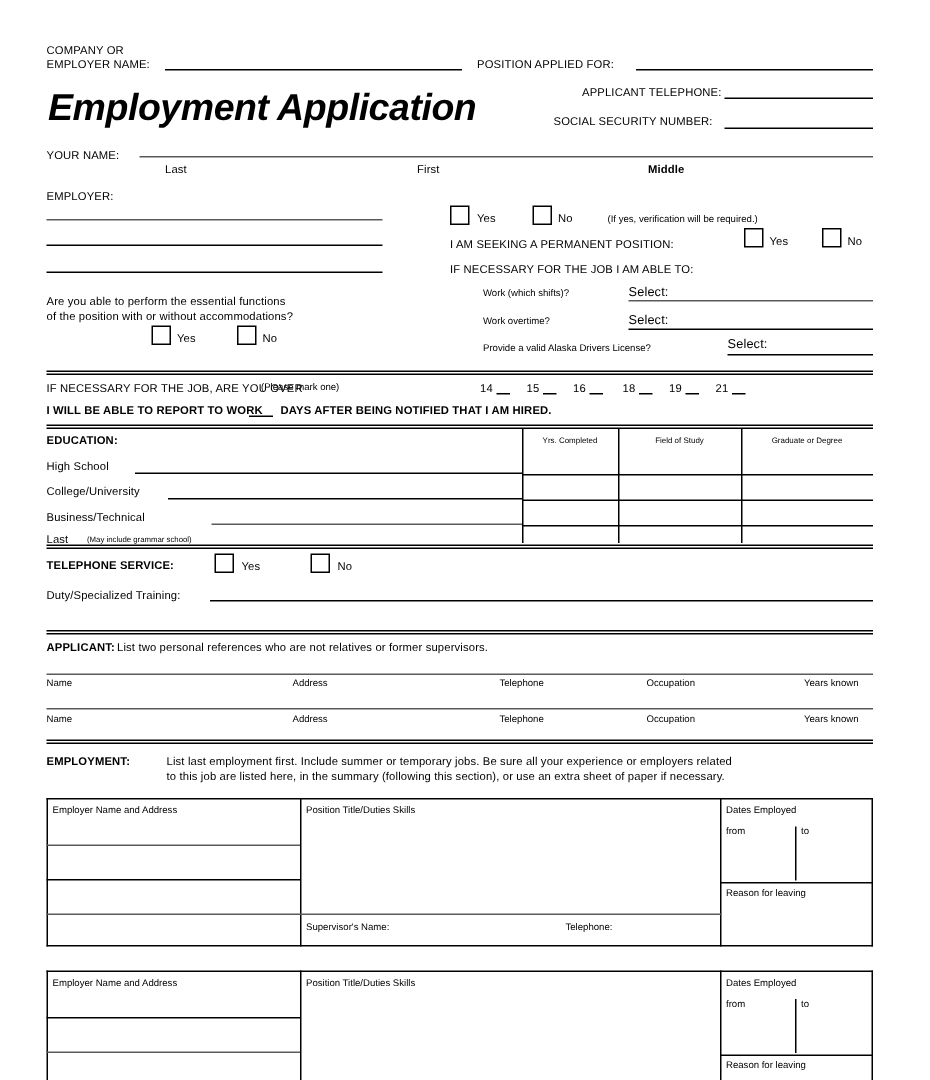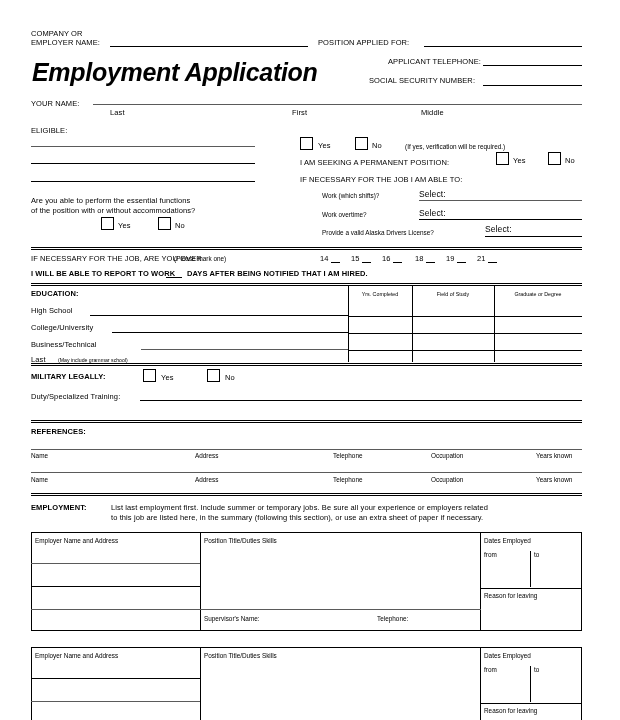--- a/index.html
+++ b/index.html
@@ -69,24 +69,24 @@
 
   <div class="abs lbl" style="left:388px; top:57px;">APPLICANT TELEPHONE:</div>
   <div class="abs rule" style="left:483px; top:65px; width:99px;"></div>
 
   <div class="abs lbl" style="left:369px; top:76px;">SOCIAL SECURITY NUMBER:</div>
   <div class="abs rule" style="left:483px; top:85px; width:99px;"></div>
 
   <div class="abs lbl" style="left:31px; top:99px;">YOUR NAME:</div>
   <div class="abs rule-grey" style="left:93px; top:104px; width:489px;"></div>
   <div class="abs lbl" style="left:110px; top:108px;">Last</div>
-  <div class="abs lbl" style="left:292px; top:108px;text-align:right;">First</div>
-  <div class="abs lbl" style="left:421px; top:108px;">Middle</div>
-
-  <div class="abs lbl" style="left:31px; top:126px;">ELIGIBLE:</div>
+  <div class="abs lbl" style="left:278px; top:108px;text-align:right;">First</div>
+  <div class="abs lbl" style="left:432px; top:108px;font-weight:bold;">Middle</div>
+
+  <div class="abs lbl" style="left:31px; top:126px;">EMPLOYER:</div>
   <div class="abs rule-grey" style="left:31px; top:146px; width:224px;"></div>
   <div class="abs rule" style="left:31px; top:163px; width:224px;"></div>
   <div class="abs rule" style="left:31px; top:181px; width:224px;"></div>
 
   <div class="abs lbl" style="left:31px; top:196px;">Are you able to perform the essential functions</div>
   <div class="abs lbl" style="left:31px; top:206px;">of the position with or without accommodations?</div>
   <div class="abs cbox" style="left:101px; top:217px; width:13px; height:13px;"></div>
   <div class="abs lbl" style="left:118px; top:221px;">Yes</div>
   <div class="abs cbox" style="left:158px; top:217px; width:13px; height:13px;"></div>
   <div class="abs lbl" style="left:175px; top:221px;">No</div>
@@ -164,33 +164,34 @@
   <div class="abs lbl" style="left:31px; top:340px;">Business/Technical</div>
   <div class="abs rule-grey" style="left:141px; top:349px; width:207px;"></div>
   <div class="abs rule" style="left:348px; top:350px; width:234px;"></div>
 
   <div class="abs lbl" style="left:31px; top:355px;">Last</div>
   <div class="abs lbl-xs" style="left:58px; top:357px;">(May include grammar school)</div>
 
   <div class="abs rule" style="left:31px; top:363px; width:551px;"></div>
   <div class="abs rule" style="left:31px; top:365px; width:551px;"></div>
 
-  <div class="abs lbl bold" style="left:31px; top:372px;">MILITARY LEGALLY:</div>
+  <div class="abs lbl bold" style="left:31px; top:372px;">TELEPHONE SERVICE:</div>
   <div class="abs cbox" style="left:143px; top:369px; width:13px; height:13px;"></div>
   <div class="abs lbl" style="left:161px; top:373px;">Yes</div>
   <div class="abs cbox" style="left:207px; top:369px; width:13px; height:13px;"></div>
   <div class="abs lbl" style="left:225px; top:373px;">No</div>
 
   <div class="abs lbl" style="left:31px; top:392px;">Duty/Specialized Training:</div>
   <div class="abs rule" style="left:140px; top:400px; width:442px;"></div>
 
   <div class="abs rule" style="left:31px; top:420px; width:551px;"></div>
   <div class="abs rule" style="left:31px; top:422px; width:551px;"></div>
 
-  <div class="abs lbl bold" style="left:31px; top:427px;">REFERENCES:</div>
+  <div class="abs lbl bold" style="left:31px; top:427px;">APPLICANT:</div>
+  <div class="abs lbl" style="left:78px; top:427px;">List two personal references who are not relatives or former supervisors.</div>
 
   <div class="abs rule-grey" style="left:31px; top:449px; width:551px;"></div>
   <div class="abs lbl-sm" style="left:31px; top:452px;">Name</div>
   <div class="abs lbl-sm" style="left:195px; top:452px;">Address</div>
   <div class="abs lbl-sm" style="left:333px; top:452px;">Telephone</div>
   <div class="abs lbl-sm" style="left:431px; top:452px;">Occupation</div>
   <div class="abs lbl-sm" style="left:536px; top:452px;">Years known</div>
 
   <div class="abs rule-grey" style="left:31px; top:472px; width:551px;"></div>
   <div class="abs lbl-sm" style="left:31px; top:476px;">Name</div>

